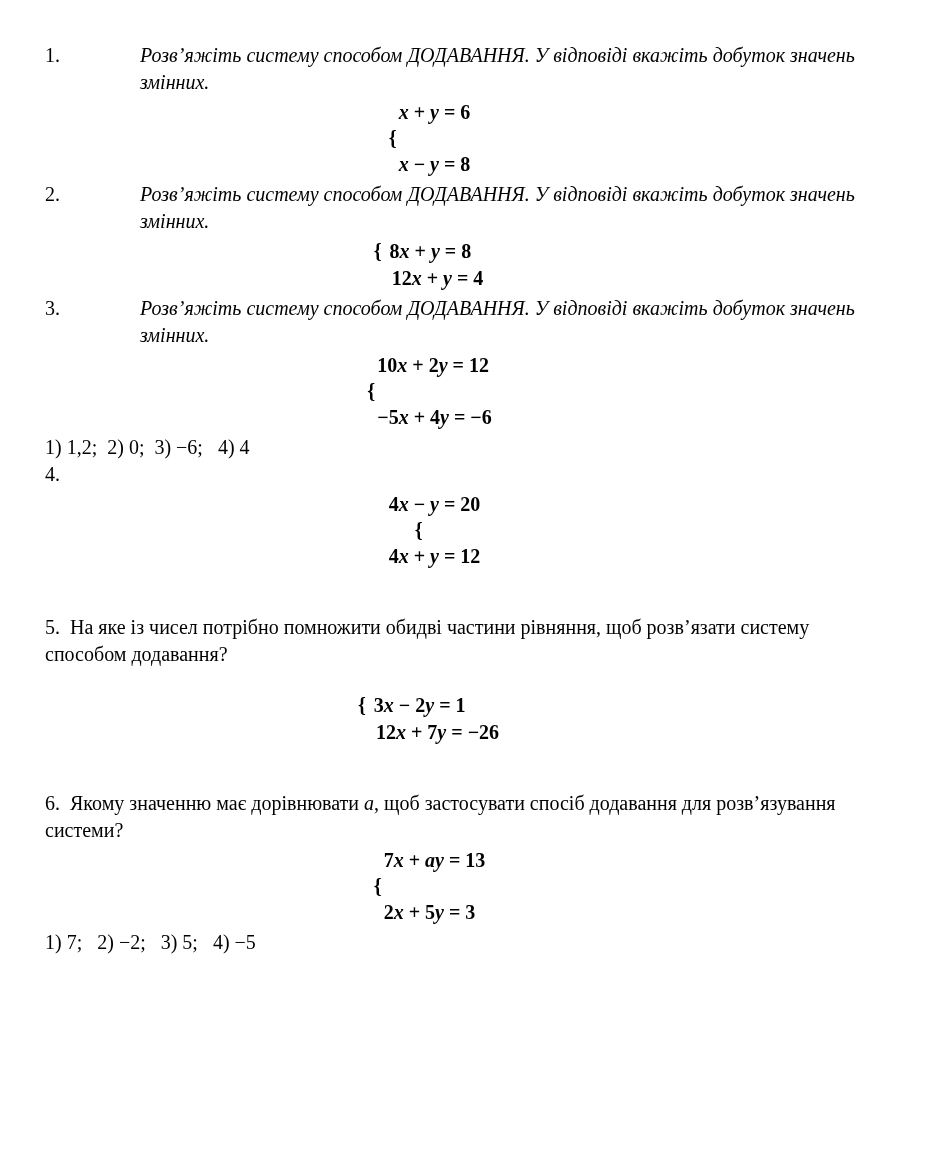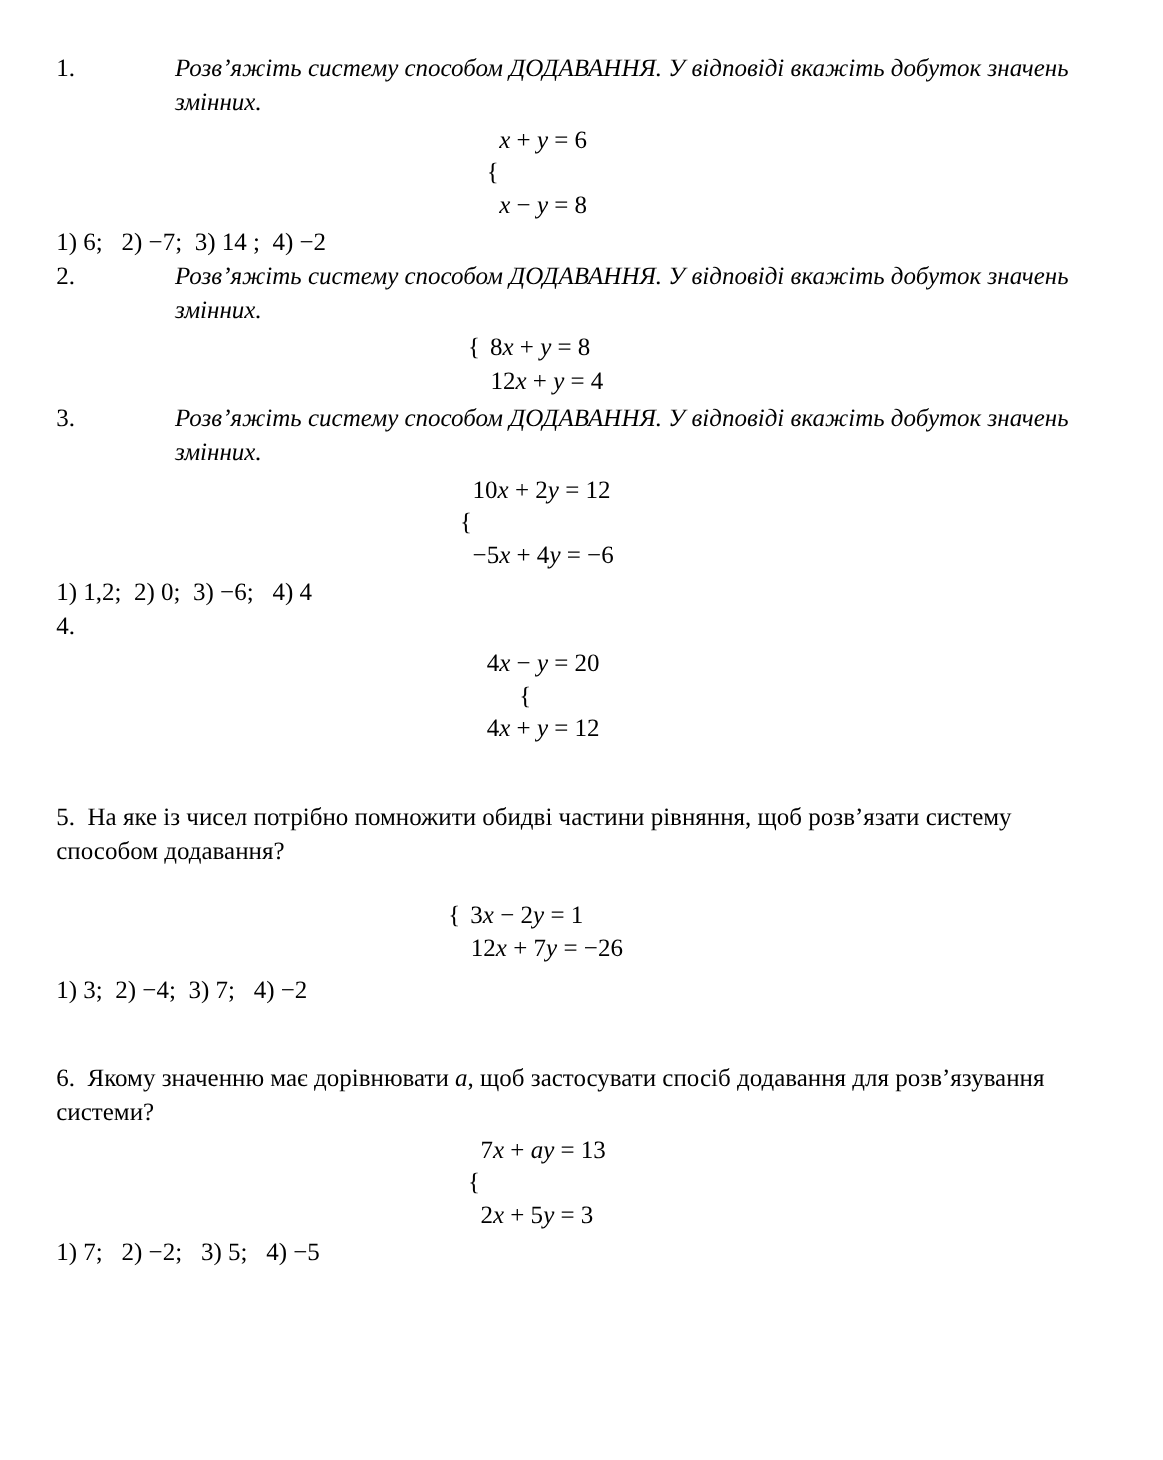--- a/index.html
+++ b/index.html
@@ -26,20 +26,21 @@
   .qhead.hanging { display: flex; align-items: flex-start; }
   .qhead.hanging .qnum { flex: 0 0 95px; }
   .qhead.hanging .qtext { flex: 1; font-style: italic; }
   .qhead.para { display: block; }
   .qhead.para .qnum { margin-right: 10px; }
   .system {
     width: fit-content;
     margin: 3px auto 3px auto;
     transform: translateX(-35px);
     line-height: 27px;
+    font-weight: bold;
   }
   .system .eq { padding-left: 12px; white-space: pre-wrap; }
   .system .brace { display: block; line-height: 25px; padding-left: 2px; }
   .system.brace-indent .brace { padding-left: 38px; }
   .system.before .row { display: flex; align-items: baseline; }
   .system.before .row .brace { display: inline-block; padding-left: 0; margin-right: 6px; }
   .system.before .row .eq { padding-left: 2px; }
   .system.before .eq2 { padding-left: 18px; }
   .answers { white-space: pre-wrap; }
   .gap-top { margin-top: 44px; }
@@ -54,21 +55,20 @@
   <section class="question">
     <div class="qhead hanging">
       <span class="qnum">1.</span>
       <span class="qtext">Розв’яжіть систему способом ДОДАВАННЯ. У відповіді вкажіть добуток значень змінних.</span>
     </div>
     <div class="system between">
       <div class="eq"><i>x</i> + <i>y</i> = 6</div>
       <span class="brace">{</span>
       <div class="eq"><i>x</i> − <i>y</i> = 8</div>
     </div>
-    <div class="answers">1) 6;   2) −7;  3) 14 ;  4) −2</div>
   </section>
 
   <section class="question">
     <div class="qhead hanging">
       <span class="qnum">2.</span>
       <span class="qtext">Розв’яжіть систему способом ДОДАВАННЯ. У відповіді вкажіть добуток значень змінних.</span>
     </div>
     <div class="system before">
       <div class="row">
         <span class="brace">{</span>
@@ -106,21 +106,20 @@
     <div class="qhead para">
       <span class="qnum">5.</span><span class="qtext">На яке із чисел потрібно помножити обидві частини рівняння, щоб розв’язати систему способом додавання?</span>
     </div>
     <div class="system before q5-system">
       <div class="row">
         <span class="brace">{</span>
         <span class="eq">3<i>x</i> − 2<i>y</i> = 1</span>
       </div>
       <div class="eq eq2">12<i>x</i> + 7<i>y</i> = −26</div>
     </div>
-    <div class="answers">1) 3;  2) −4;  3) 7;   4) −2</div>
   </section>
 
   <section class="question gap-top">
     <div class="qhead para">
       <span class="qnum">6.</span><span class="qtext">Якому значенню має дорівнювати <i>a</i>, щоб застосувати спосіб додавання для розв’язування системи?</span>
     </div>
     <div class="system between">
       <div class="eq">7<i>x</i> + <i>a</i><i>y</i> = 13</div>
       <span class="brace">{</span>
       <div class="eq">2<i>x</i> + 5<i>y</i> = 3</div>

